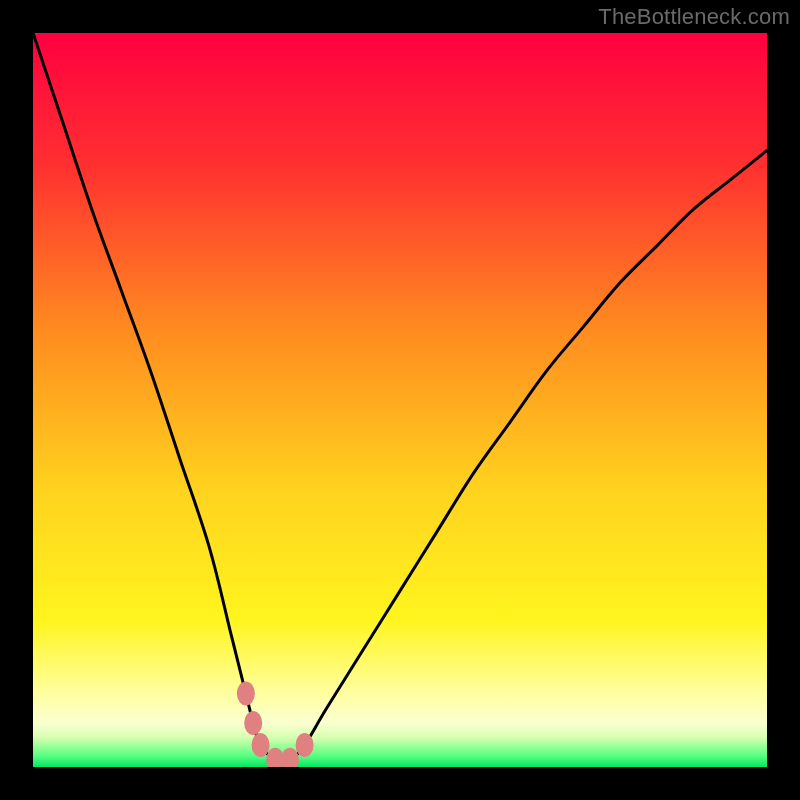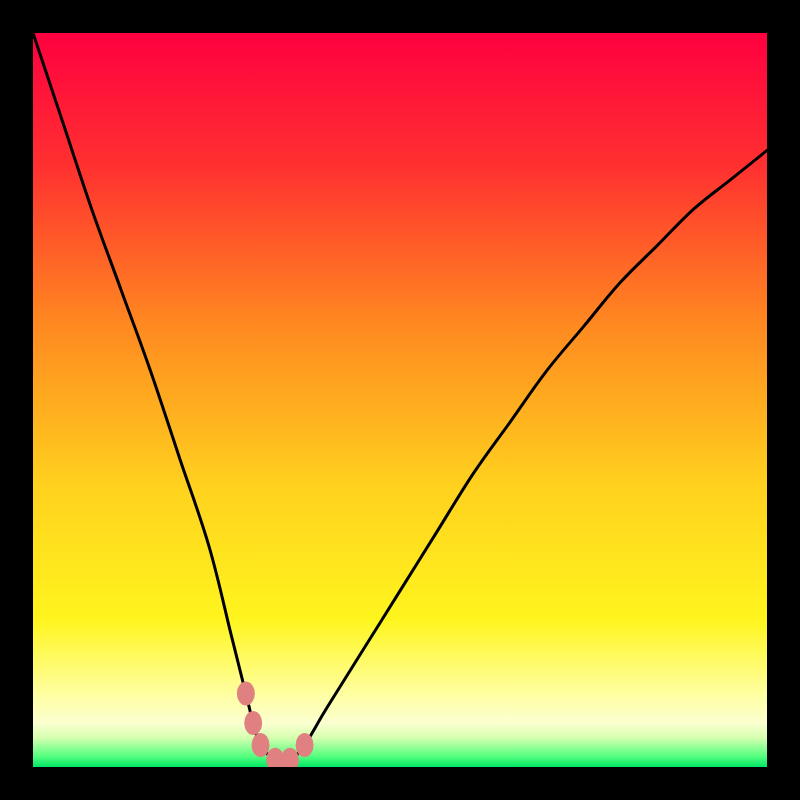--- a/index.html
+++ b/index.html
@@ -33,20 +33,21 @@
     top: 33px;
     width: 734px;
     height: 734px;
     display: block;
   }
 </style>
 </head>
 <body>
 <div class="frame">
 
+  <div class="watermark">TheBottleneck.com</div>
 
   <svg class="plot" viewBox="0 0 734 734" preserveAspectRatio="none">
     <defs>
       <linearGradient id="bg-grad" x1="0" y1="0" x2="0" y2="1">
         <stop id="g0" offset="0%" stop-color="#ff0040"></stop>
         <stop id="g1" offset="18%" stop-color="#ff3030"></stop>
         <stop id="g2" offset="40%" stop-color="#ff8a20"></stop>
         <stop id="g3" offset="62%" stop-color="#ffd21e"></stop>
         <stop id="g4" offset="80%" stop-color="#fff51e"></stop>
         <stop id="g5" offset="90%" stop-color="#ffffa0"></stop>

